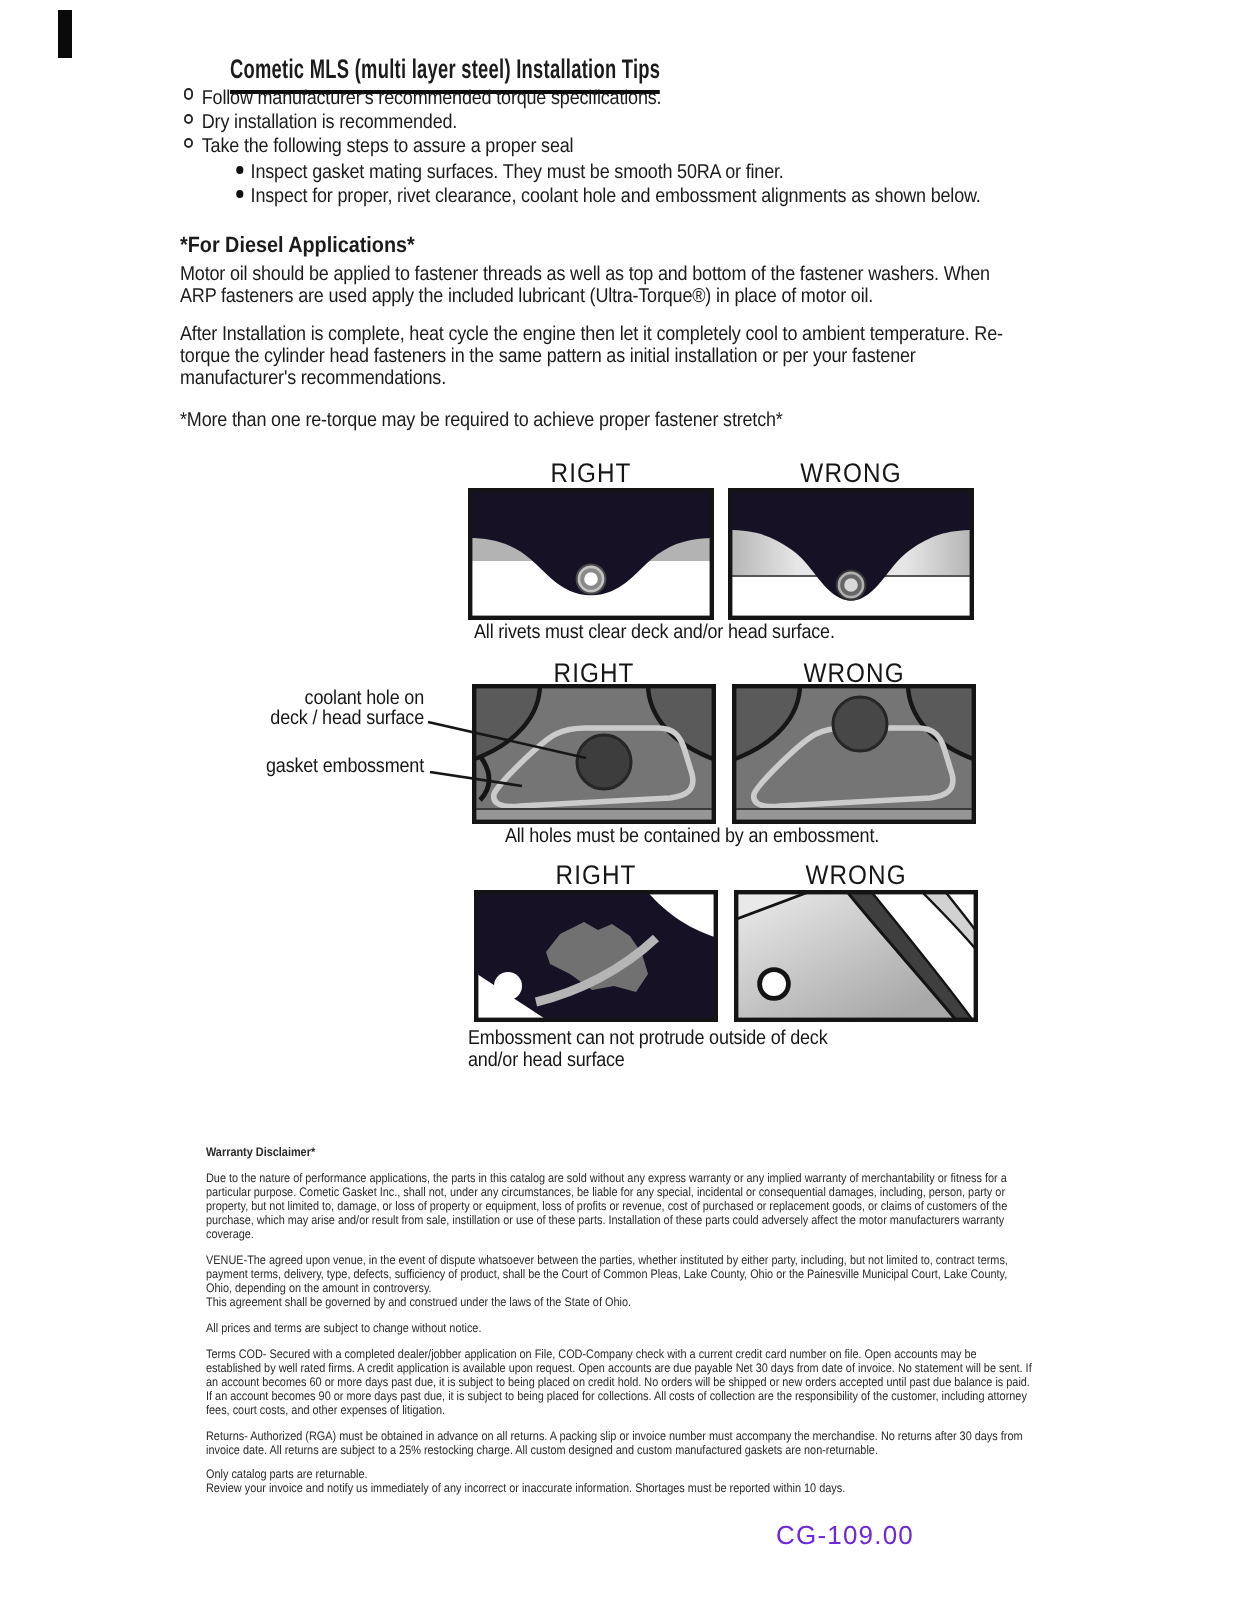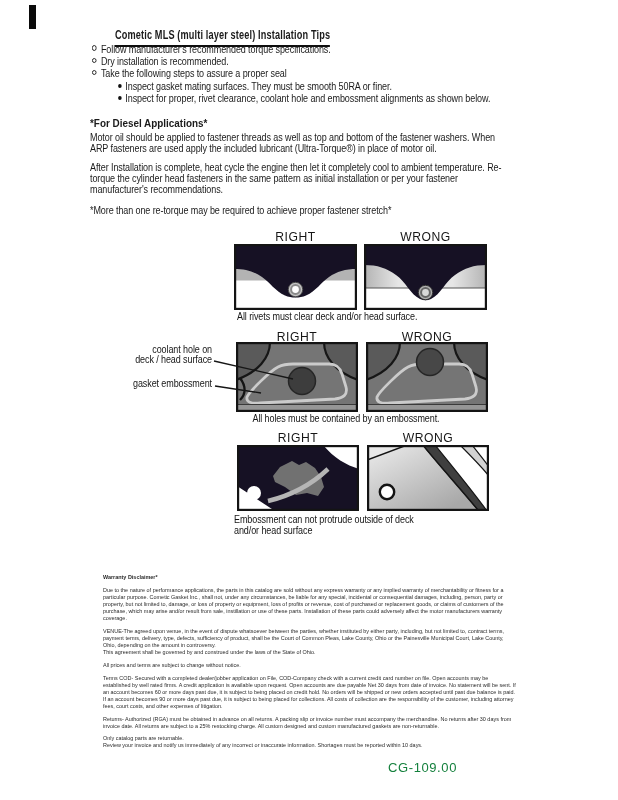--- a/index.html
+++ b/index.html
@@ -39,21 +39,21 @@
   .lbl{font-size:10px;letter-spacing:-0.1px;line-height:10.4px;text-align:right;color:#161616;}
   #overlay{left:0;top:0;pointer-events:none;z-index:5;}
 
   
   #legal{left:103px;top:573px;width:470px;transform:scaleX(0.88);transform-origin:0 0;
          font-size:6.2px;line-height:7.1px;color:#2a2a2a;}
   #legal .lh{font-weight:bold;margin-bottom:6px;}
   #legal .lp{margin:0 0 5.5px 0;}
   #legal .tight{margin-bottom:0;}
 
-  #footer-code{left:388px;top:760px;font-size:13px;letter-spacing:0.6px;color:#15803d;}
+  #footer-code{left:388px;top:760px;font-size:13px;letter-spacing:0.6px;color:#6d28d9;}
 </style>
 </head>
 <body>
 
 <div class="abs" id="artifact"></div>
 
 <div class="abs" id="title">Cometic MLS (multi layer steel) Installation Tips</div>
 
 <div class="abs sx" id="bullets">
   <div class="b1"><span class="m1"></span><span>Follow manufacturer's recommended torque specifications.</span></div>

